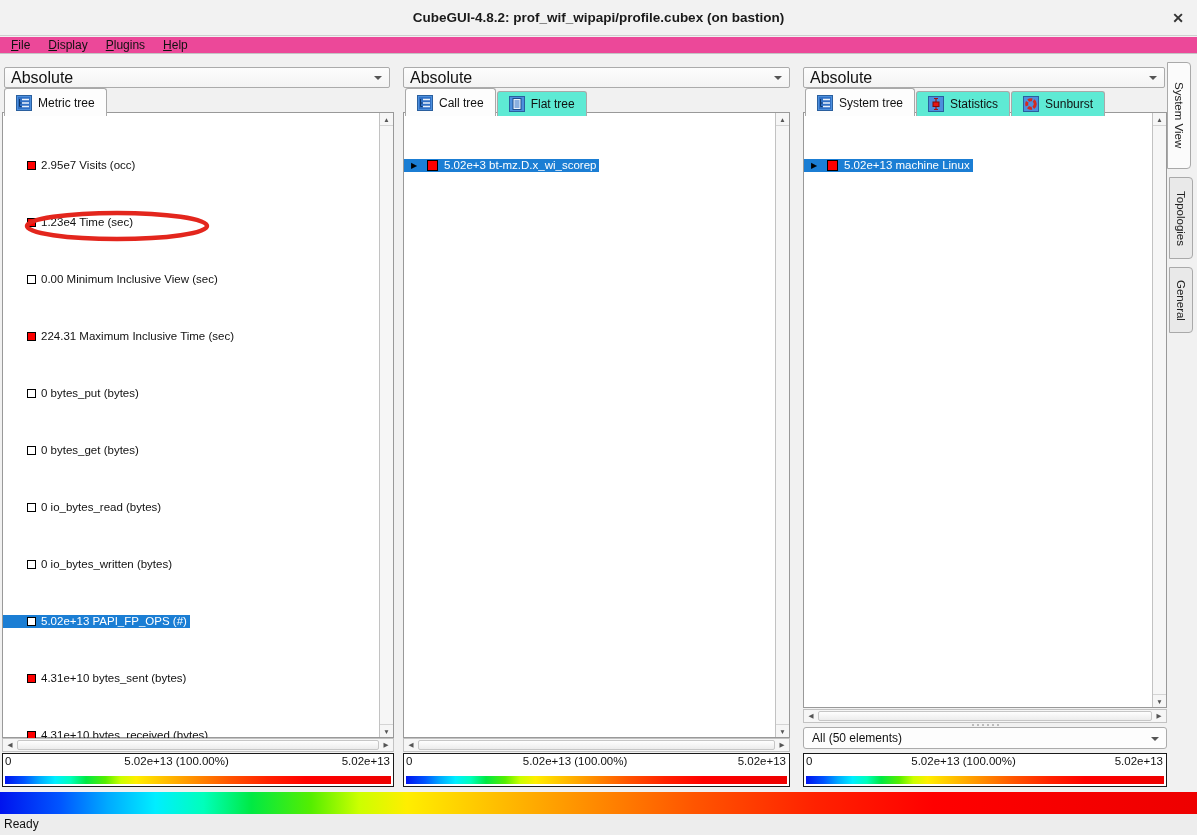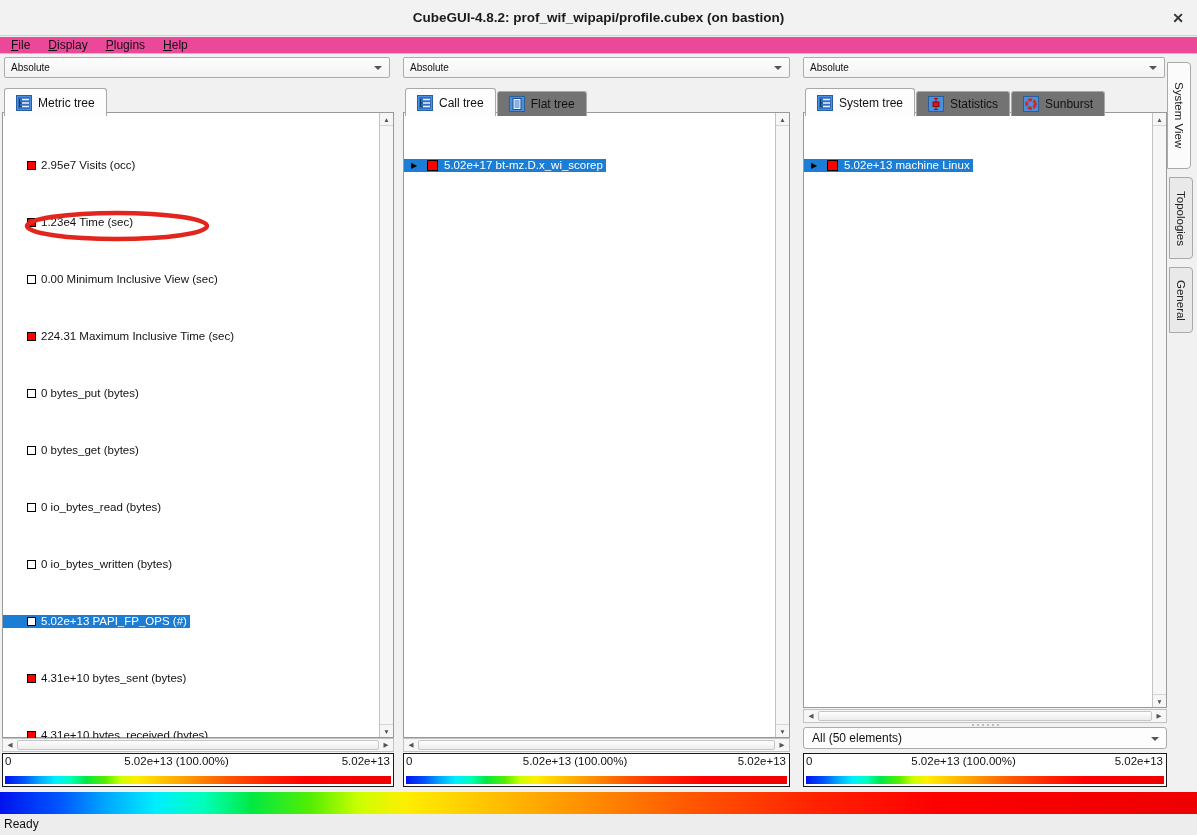--- a/index.html
+++ b/index.html
@@ -18,31 +18,31 @@
   }
   
   .titlebar{position:absolute;left:0;top:0;width:1197px;height:36px;background:#f2f2f2;border-bottom:1px solid #cfcfcf;}
   .title-text{line-height:36px;text-align:center;font-weight:700;font-size:13.5px;color:#1a1a1a;}
   .close{position:absolute;right:13px;top:0;line-height:36px;font-size:14px;font-weight:700;color:#333;}
   
   .menubar{position:absolute;left:0;top:37px;width:1197px;height:17px;background:#ec4899;border-bottom:1px solid #c4c4c4;display:flex;align-items:center;padding-left:2px;font-size:12px;}
   .menu-item{display:inline-block;padding:0 9px;}
   .menu-item::first-letter{text-decoration:underline;}
   
-  .combo{position:absolute;top:57px;height:21px;background:linear-gradient(#fdfdfd,#f3f3f3);border:1px solid #ababab;border-radius:2px;font-size:10px;line-height:19px;padding:0 20px 0 6px;color:#111;overflow:hidden;white-space:nowrap;}
+  .combo{position:absolute;top:67px;height:21px;background:linear-gradient(#fdfdfd,#f3f3f3);border:1px solid #ababab;border-radius:2px;font-size:16px;line-height:19px;padding:0 20px 0 6px;color:#111;overflow:hidden;white-space:nowrap;}
   .combo .arrow{position:absolute;right:7px;top:8px;width:0;height:0;border-left:4px solid transparent;border-right:4px solid transparent;border-top:4px solid #555;}
   #combo-metric{left:4px;width:386px}
   #combo-call{left:403px;width:387px}
   #combo-system{left:803px;width:362px}
   
   .tabrow{position:absolute;top:88px;height:28px;display:flex;align-items:flex-end;z-index:2;}
   #tabs-metric{left:4px}
   #tabs-call{left:405px}
   #tabs-system{left:805px}
-  .tab{display:flex;align-items:center;gap:6px;padding:0 11px;font-size:12px;border:1px solid #a9a9a9;border-bottom:none;border-radius:3px 3px 0 0;background:#737373;height:25px;margin-right:1px;color:#111;white-space:nowrap;}
+  .tab{display:flex;align-items:center;gap:6px;padding:0 11px;font-size:12px;border:1px solid #a9a9a9;border-bottom:none;border-radius:3px 3px 0 0;background:#5eead4;height:25px;margin-right:1px;color:#111;white-space:nowrap;}
   .tab.active{background:#fdfdfd;height:28px;}
   .tab svg{flex:none;}
   
   .treebox{position:absolute;background:#fff;border:1px solid #999;}
   #tree-metric{left:2px;top:112px;width:392px;height:626px;}
   #tree-call{left:403px;top:112px;width:387px;height:626px;}
   #tree-system{left:803px;top:112px;width:364px;height:596px;}
   .rows{position:absolute;left:0;top:2px;right:15px;}
   .row{height:13px;display:flex;align-items:center;font-size:11.5px;line-height:13px;white-space:nowrap;width:fit-content;padding-right:3px;margin-top:44px;}
   .row.selected{background:var(--sel);color:#fff;}
@@ -232,21 +232,21 @@
 
 <svg class="annotation">
   <ellipse cx="93" cy="16" rx="90" ry="13" fill="none" stroke-width="4.5" stroke="#e3261d"></ellipse>
 </svg>
 
 <div class="treebox" id="tree-call">
   <div class="rows">
     <div class="row ctree-row filled selected">
       <span class="expander">▶</span>
       <span class="mbox"></span>
-      <span>5.02e+17 bt-mz.D.x_wi_scorep</span>
+      <span>5.02e+3 bt-mz.D.x_wi_scorep</span>
     </div>
   </div>
   <div class="vscroll">
     <div class="sarrow up">▲</div>
     <div class="sarrow down">▼</div>
   </div>
 </div>
 
 <div class="treebox" id="tree-system">
   <div class="rows">

